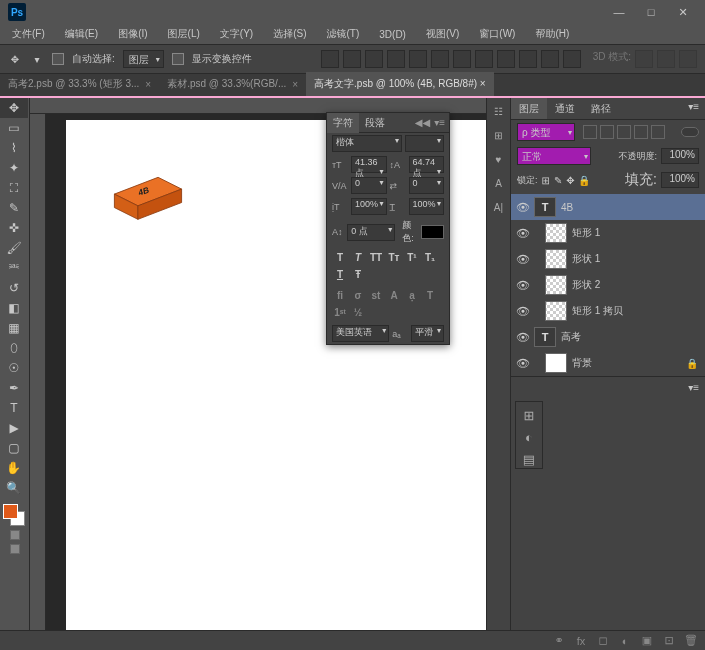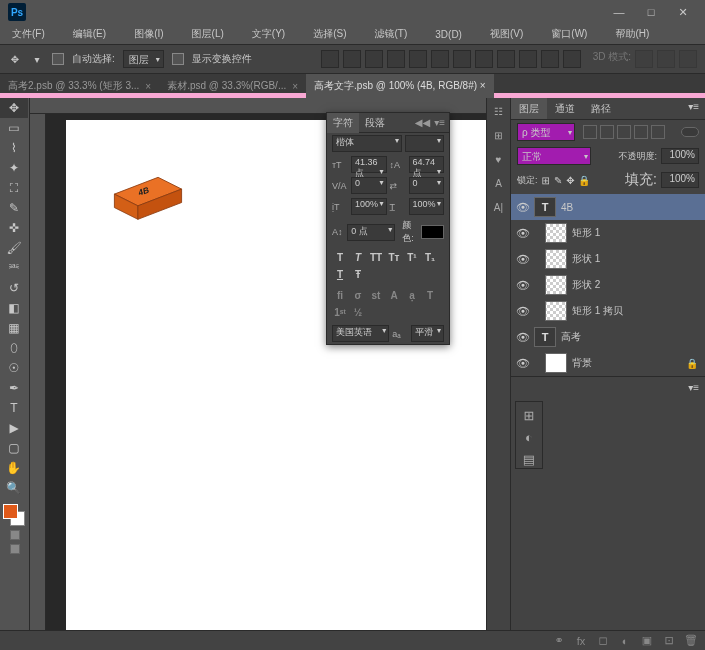--- a/index.html
+++ b/index.html
@@ -1,30 +1,30 @@
 <!DOCTYPE html>
 <html><head>
 <meta charset="utf-8">
 <style>
 *{margin:0;padding:0;box-sizing:border-box;font-family:"Microsoft YaHei",sans-serif;font-size:10px;user-select:none}
 body{width:705px;height:650px;background:#535353;color:#c8c8c8;overflow:hidden;position:relative}
 .titlebar{height:24px;background:#535353;display:flex;align-items:center;padding:0 8px}
 .ps-logo{width:18px;height:18px;background:#001e36;color:#31a8ff;font-weight:bold;display:flex;align-items:center;justify-content:center;font-size:10px;border-radius:2px;margin-right:10px}
 .win-controls{margin-left:auto;display:flex;gap:4px}
 .win-btn{width:28px;height:16px;display:flex;align-items:center;justify-content:center;font-size:11px}
-.menubar{height:20px;display:flex;align-items:center;padding:0 8px;gap:20px}
+.menubar{height:20px;display:flex;align-items:center;padding:0 8px;gap:12px}
 .menubar span{padding:2px 4px;font-size:10px}
 .optionsbar{height:30px;background:#434343;display:flex;align-items:center;padding:0 8px;gap:8px;border-top:1px solid #2a2a2a;border-bottom:1px solid #2a2a2a}
 .opt-ico{width:14px;height:14px;display:flex;align-items:center;justify-content:center}
 .checkbox{width:12px;height:12px;border:1px solid #888;background:#535353}
 .dropdown-s{background:#3a3a3a;border:1px solid #2a2a2a;padding:1px 14px 1px 5px;position:relative;font-size:10px;height:18px;line-height:15px}
 .dropdown-s::after{content:"▾";position:absolute;right:3px;top:1px;font-size:8px}
 .opt-icons{display:flex;gap:4px;margin-left:auto}
 .align-ico{width:18px;height:18px;background:#3a3a3a;border:1px solid #2a2a2a}
-.tabbar{height:24px;background:#3a3a3a;display:flex;border-bottom:5px solid #f9a8d4}
+.tabbar{height:24px;background:#3a3a3a;display:flex;align-items:flex-end;border-bottom:2px solid #f9a8d4}
 .tab{padding:4px 8px;font-size:10px;color:#999;display:flex;align-items:center;gap:6px;height:24px}
 .tab.active{background:#535353;color:#ddd}
 .tab-close{font-size:10px;color:#888}
 .main{display:flex;height:552px}
 .toolbar{width:30px;background:#535353;border-right:1px solid #2a2a2a;display:flex;flex-direction:column}
 .tool{width:28px;height:20px;display:flex;align-items:center;justify-content:center;color:#c8c8c8;font-size:12px;position:relative}
 .tool.active{background:#3a3a3a}
 .swatches{margin-top:4px;position:relative;height:26px;width:28px}
 .fg{position:absolute;width:15px;height:15px;border:1px solid #fff;left:3px;top:2px;z-index:2}
 .bg{position:absolute;width:15px;height:15px;border:1px solid #888;left:10px;top:9px;background:#fff}

